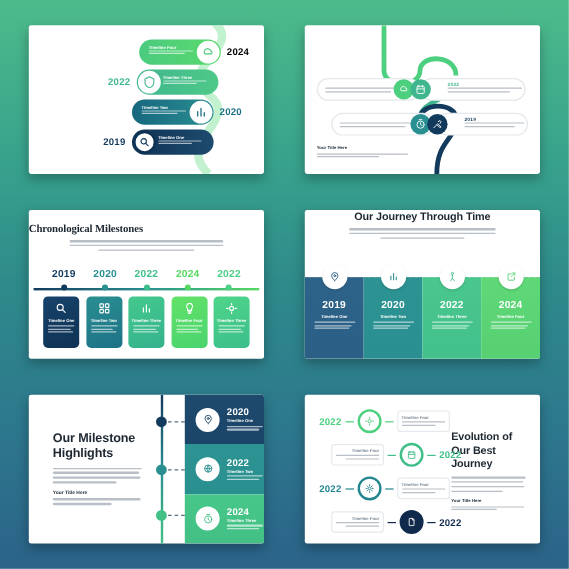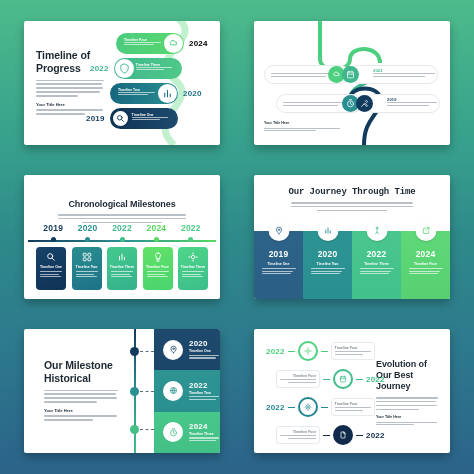--- a/index.html
+++ b/index.html
@@ -75,35 +75,20 @@
 
 <div class="grid" data-name="slide-thumbnail-grid">
 
   <div class="cell" data-name="slide-cell-1">
     <div class="slide" data-name="slide-timeline-of-progress">
 
       <svg width="196" height="124" style="position:absolute;left:0;top:0" data-name="background-swoosh-decor">
         <path d="M150 -6 C 186 18, 120 34, 150 58 C 178 80, 120 96, 150 124" stroke="#8ee6a8" stroke-width="7" fill="none" opacity=".55"></path>
       </svg>
 
-      <div class="s1-left" data-name="slide1-text-block">
-        <div class="ttl-h" data-name="page-title">Timeline of Progress</div>
-        <div class="lorem s1-body" data-name="slide1-body-text">
-          <span style="width:100%"></span>
-            <span style="width:97%"></span>
-            <span style="width:99%"></span>
-            <span style="width:94%"></span>
-            <span style="width:62%"></span>
-        </div>
-        <div class="sub-h" style="margin-top:5px" data-name="slide1-subheading">Your Title Here</div>
-        <div class="lorem" data-name="slide1-sub-body">
-          <span style="width:98%"></span>
-            <span style="width:72%"></span>
-        </div>
-      </div>
 
       <div class="s1-rows" data-name="slide1-timeline-rows">
 
         <div class="s1-row" style="left:12px; top:4px;" data-name="timeline-row">
           <div class="s1-pill" style="width:68px;background:linear-gradient(90deg,#4bcb7f,#59d96c);">
             <div class="s1-txt" style="left:8px;">
               <div class="pill-title" data-name="timeline-label">Timeline Four</div>
               <div class="lorem lite tiny" data-name="timeline-body">
                   <span style="width:92%"></span>
                   <span style="width:74%"></span>
@@ -247,21 +232,21 @@
             <span style="width:100%"></span>
             <span style="width:68%"></span>
           </div>
       </div>
     </div>
   </div>
 
   <div class="cell" data-name="slide-cell-3">
     <div class="slide" data-name="slide-chronological-milestones">
 
-      <div class="ttl-h" style="text-align:center;margin-top:24px;font-size:9px;" data-name="page-title">Chronological Milestones</div>
+      <div class="ttl-h" style="margin-top:10px;font-size:9px;font-family:Liberation Serif, serif;" data-name="page-title">Chronological Milestones</div>
       <div class="lorem" style="width:128px;margin:4px auto 0;" data-name="slide3-body-text">
         <span style="width:100%"></span>
           <span style="width:100%;margin-left:0"></span>
           <span style="width:62%;margin-left:19%"></span>
       </div>
 
       <div style="display:flex;position:absolute;left:12px;top:48px;width:172px;" data-name="year-row">
         <div style="flex:1;text-align:center;" class="yr" data-name="timeline-year" style2="">2019</div>
         <div style="flex:1;text-align:center;" class="yr" data-name="timeline-year">2020</div>
         <div style="flex:1;text-align:center;" class="yr" data-name="timeline-year">2022</div>
@@ -374,21 +359,21 @@
             </div>
         </div>
 
       </div>
     </div>
   </div>
 
   <div class="cell" data-name="slide-cell-4">
     <div class="slide" data-name="slide-our-journey-through-time">
 
-      <div class="ttl-h" style="text-align:center;margin-top:12px;font-size:9px;font-family:Liberation Mono, monospace;" data-name="page-title">Our Journey Through Time</div>
+      <div class="ttl-h" style="text-align:center;font-size:9px;" data-name="page-title">Our Journey Through Time</div>
       <div class="lorem" style="width:122px;margin:4px auto 0;" data-name="slide4-body-text">
         <span style="width:100%"></span>
           <span style="width:100%"></span>
           <span style="width:58%;margin-left:21%"></span>
       </div>
 
       <div style="position:absolute;left:0;top:56px;width:196px;border-top:1px dashed #9aa7b4;" data-name="dashed-divider"></div>
 
       <div style="position:absolute;left:0;top:56px;width:196px;height:68px;display:flex;" data-name="journey-column-row">
 
@@ -456,21 +441,21 @@
         </div>
 
       </div>
     </div>
   </div>
 
   <div class="cell" data-name="slide-cell-5">
     <div class="slide" data-name="slide-our-milestone-highlights">
 
       <div style="position:absolute;left:20px;top:30px;width:74px;" data-name="slide5-text-block">
-        <div class="ttl-h" data-name="page-title">Our Milestone Historical</div>
+        <div class="ttl-h" data-name="page-title">Our Milestone Highlights</div>
         <div class="lorem" style="margin-top:5px" data-name="slide5-body-text">
           <span style="width:100%"></span>
             <span style="width:97%"></span>
             <span style="width:99%"></span>
             <span style="width:72%"></span>
         </div>
         <div class="sub-h" style="margin-top:5px" data-name="slide5-subheading">Your Title Here</div>
         <div class="lorem" data-name="slide5-sub-body">
             <span style="width:98%"></span>
             <span style="width:66%"></span>

